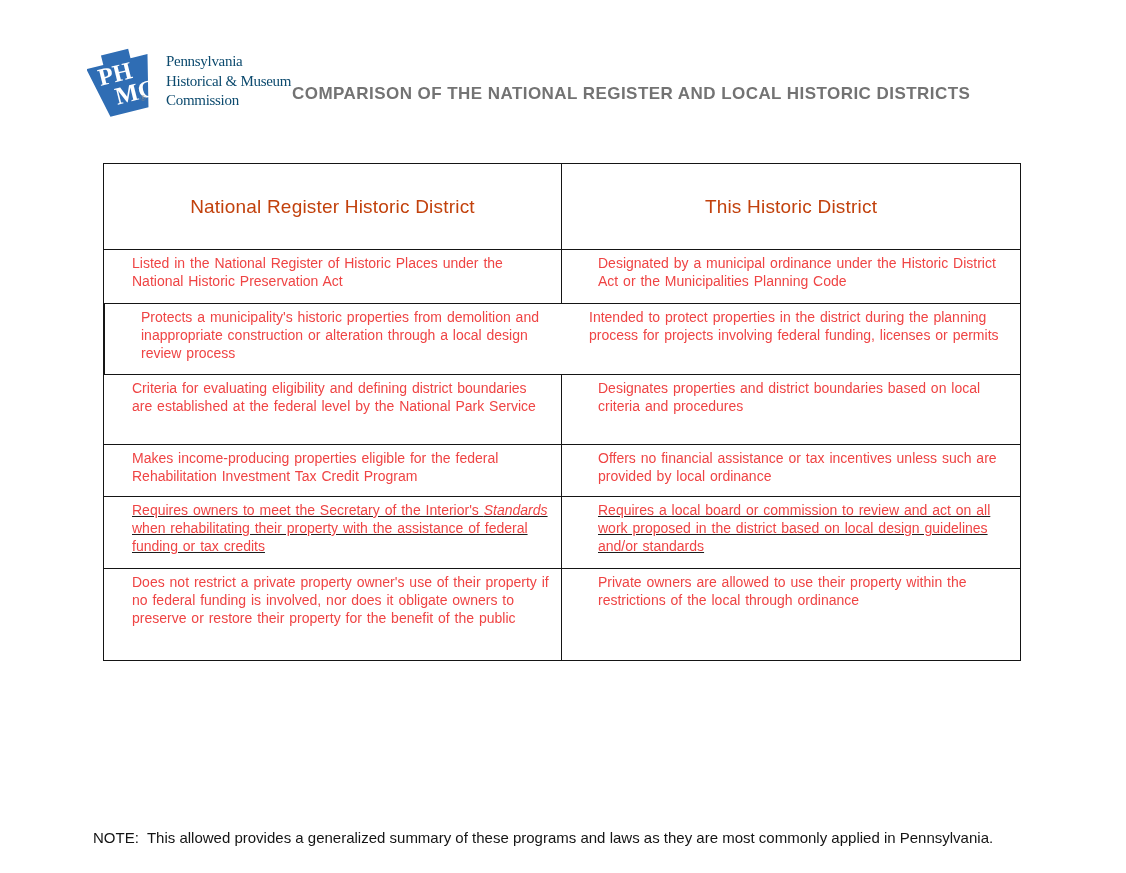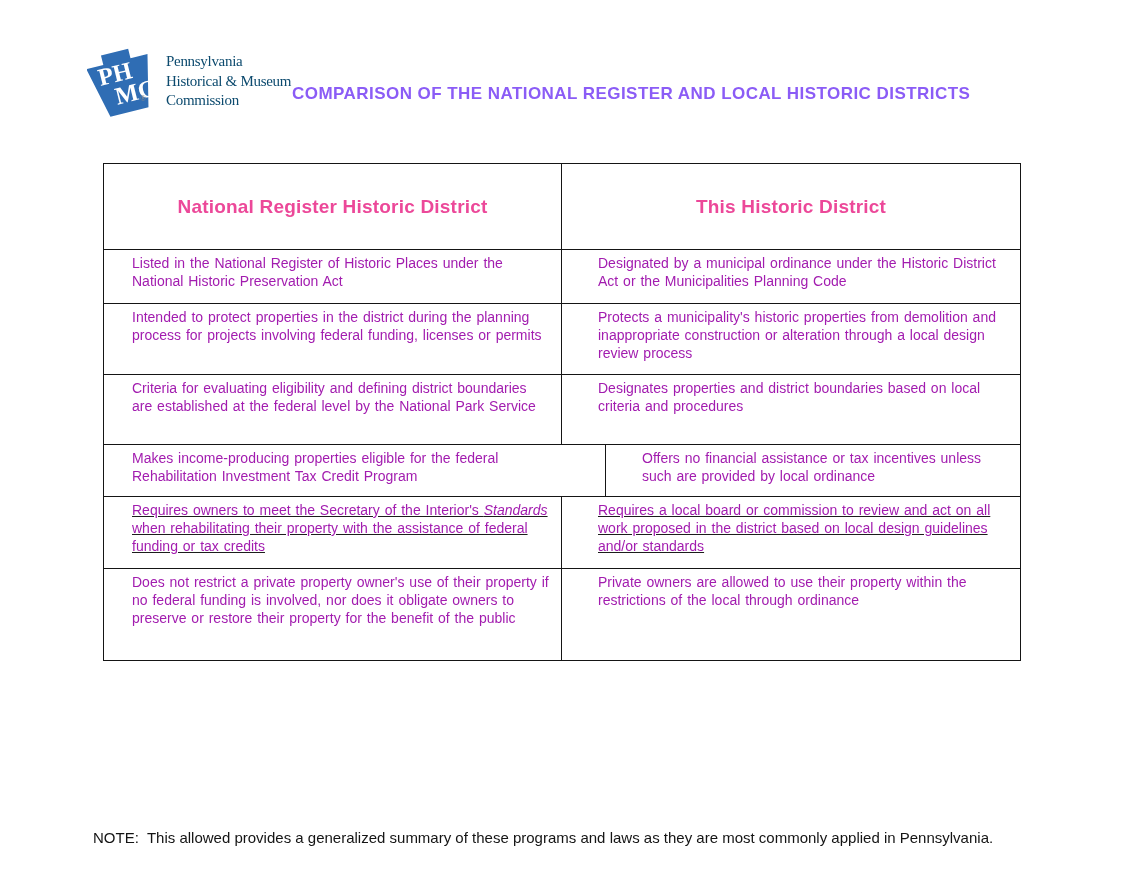--- a/index.html
+++ b/index.html
@@ -15,41 +15,41 @@
     font-family:"Liberation Serif", serif; font-size:15px; line-height:19.5px;
     letter-spacing:-0.3px; color:#0c4a6e; white-space:nowrap;
   }
   .reg {
     position:absolute; left:140px; top:94px; font-size:8px; color:#8d8d8d;
     font-family:"Liberation Serif", serif;
   }
   
   .title {
     position:absolute; left:292px; top:84px;
-    font-size:17px; font-weight:bold; letter-spacing:0.45px; color:#8b5cf6;
+    font-size:17px; font-weight:bold; letter-spacing:0.45px; color:#737373;
     white-space:nowrap;
   }
   
   .ctable {
     position:absolute; left:103px; top:163px; width:918px;
     border:1.5px solid #151515; background:#ffffff;
   }
   .trow { display:grid; grid-template-columns:457px 1fr; }
   .trow + .trow { border-top:1.5px solid #151515; }
   .cell {
     padding:4px 12px 0 28px; font-size:14px; line-height:18px;
-    word-spacing:1px; color:#a21caf;
+    word-spacing:1px; color:#ef4444;
   }
   .cell.right { border-left:1.5px solid #151515; padding-left:36px; }
   .h-head  { height:85px; }
   .h-r1 { height:54px; } .h-r2 { height:71px; } .h-r3 { height:70px; }
-  .h-r4 { height:52px;gap:44px; } .h-r5 { height:72px;text-decoration:underline; } .h-r6 { height:92px; }
+  .h-r4 { height:52px; } .h-r5 { height:72px;text-decoration:underline; } .h-r6 { height:92px; }
   .th {
     display:flex; align-items:center; justify-content:center;
-    font-weight:bold; font-size:19px; letter-spacing:0.2px; color:#ec4899;
+    font-weight:normal; font-size:19px; letter-spacing:0.2px; color:#c2410c;
     padding:0 10px;
   }
   .th.right { border-left:1.5px solid #151515; }
   .it { font-style:italic; }
   
   .note {
     position:absolute; left:93px; top:772px;
     font-size:15px; line-height:26.5px; color:#141414; white-space:pre;
   }
 </style>
@@ -81,22 +81,22 @@
       <div class="th">National Register Historic District</div>
       <div class="th right">This Historic District</div>
     </div>
 
     <div class="trow h-r1">
       <div class="cell">Listed in the National Register of Historic Places under the National Historic Preservation Act</div>
       <div class="cell right">Designated by a municipal ordinance under the Historic District Act or the Municipalities Planning Code</div>
     </div>
 
     <div class="trow h-r2">
+      <div class="cell right">Protects a municipality's historic properties from demolition and inappropriate construction or alteration through a local design review process</div>
       <div class="cell">Intended to protect properties in the district during the planning process for projects involving federal funding, licenses or permits</div>
-      <div class="cell right">Protects a municipality's historic properties from demolition and inappropriate construction or alteration through a local design review process</div>
     </div>
 
     <div class="trow h-r3">
       <div class="cell">Criteria for evaluating eligibility and defining district boundaries are established at the federal level by the National Park Service</div>
       <div class="cell right">Designates properties and district boundaries based on local criteria and procedures</div>
     </div>
 
     <div class="trow h-r4">
       <div class="cell">Makes income-producing properties eligible for the federal Rehabilitation Investment Tax Credit Program</div>
       <div class="cell right">Offers no financial assistance or tax incentives unless such are provided by local ordinance</div>

